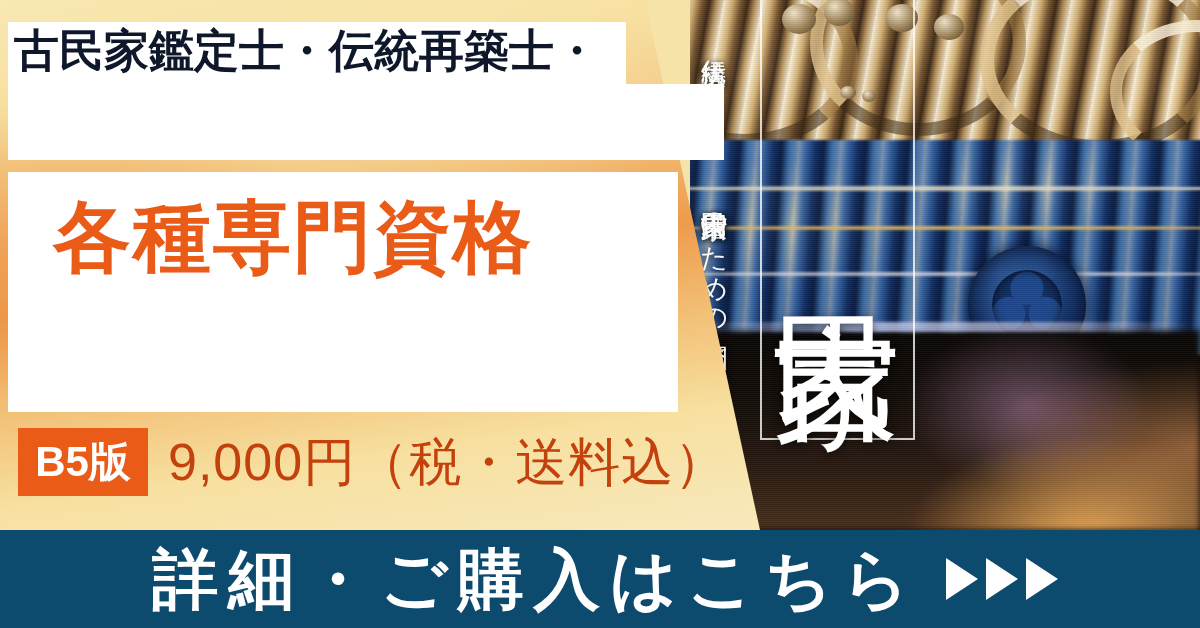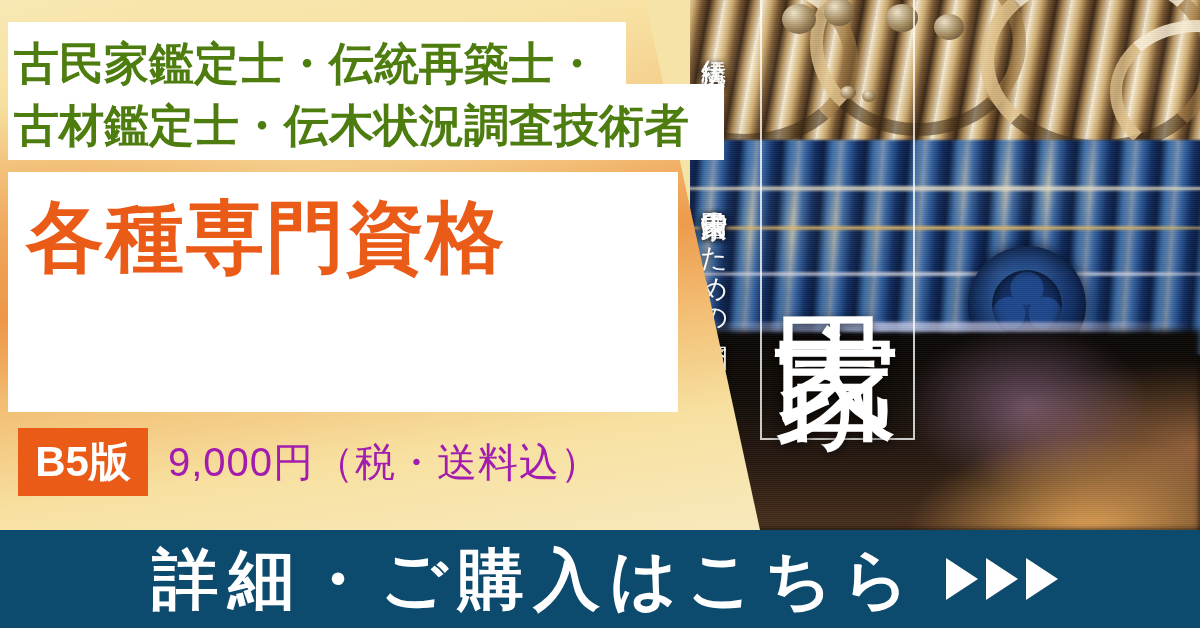--- a/index.html
+++ b/index.html
@@ -216,23 +216,23 @@
     background: #ffffff;
   }
   .white-box-b {
     position: absolute;
     left: 8px; top: 84px;
     width: 716px; height: 76px;
     background: #ffffff;
   }
   .headline-text {
     position: absolute;
-    left: 14px; top: 33px;
+    left: 14px; top: 20px;
     width: 714px;
-    color: #4d7c0f;
+    color: #0f172a;
     font-size: 45px;
     font-weight: 700;
     line-height: 62px;
     letter-spacing: 0px;
     white-space: nowrap;
   }
   .headline-text .ln { display: block; }
 
   
   .white-box-c {
@@ -244,42 +244,43 @@
   .subtitle {
     position: absolute;
     left: 8px; top: 178px;
     width: 672px;
     color: #EB5B18;
     font-size: 78px;
     font-weight: 700;
     line-height: 118px;
     letter-spacing: 2px;
     white-space: nowrap;
+    padding-left: 27px;
   }
   .subtitle .l1 { display: block; text-align: left; padding-left: 18px; }
   .subtitle .l2 { display: block; text-align: right; padding-right: 6px; }
 
   
   .badge {
     position: absolute;
     left: 18px; top: 428px;
     width: 130px; height: 68px;
     background: #EB5B18;
     color: #ffffff;
     font-size: 42px;
     font-weight: 700;
     line-height: 68px;
     text-align: center;
     letter-spacing: 0;
   }
   .price {
     position: absolute;
     left: 168px; top: 428px;
-    color: #a21caf;
-    font-size: 40px;
+    color: #c2410c;
+    font-size: 52px;
     font-weight: 400;
     line-height: 68px;
     letter-spacing: 1px;
     white-space: nowrap;
   }
 
   
   .cta-bar {
     position: absolute;
     left: 0; top: 530px;
@@ -345,21 +346,20 @@
   <div class="cover-side-top">伝統構法</div>
   <div class="cover-side-main">古民家活用のための調査と再生の</div>
 
   <div class="left-panel"></div>
   <div class="left-panel-soft"></div>
 
   <div class="white-box-a"></div>
   <div class="white-box-b"></div>
   <div class="headline-text">
     <span class="ln">古民家鑑定士・伝統再築士・</span>
-    <span class="ln">古材鑑定士・伝木状況調査技術者</span>
   </div>
 
   <div class="white-box-c"></div>
   <div class="subtitle">
     <span class="l1">各種専門資格</span>
   </div>
 
   <div class="badge">B5版</div>
   <div class="price">9,000円（税・送料込）</div>
 

